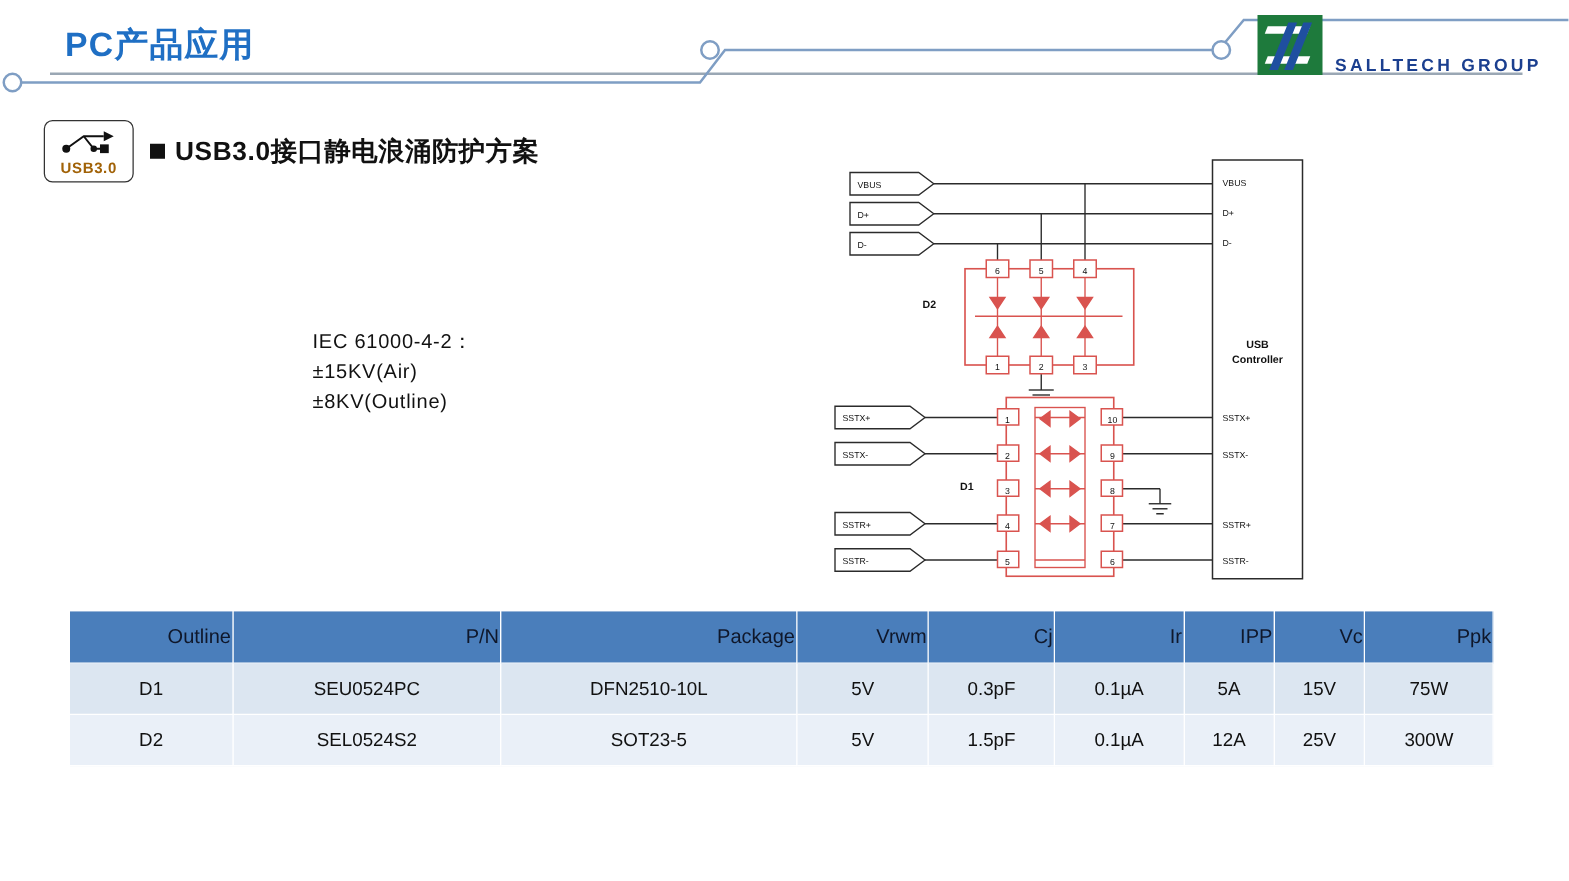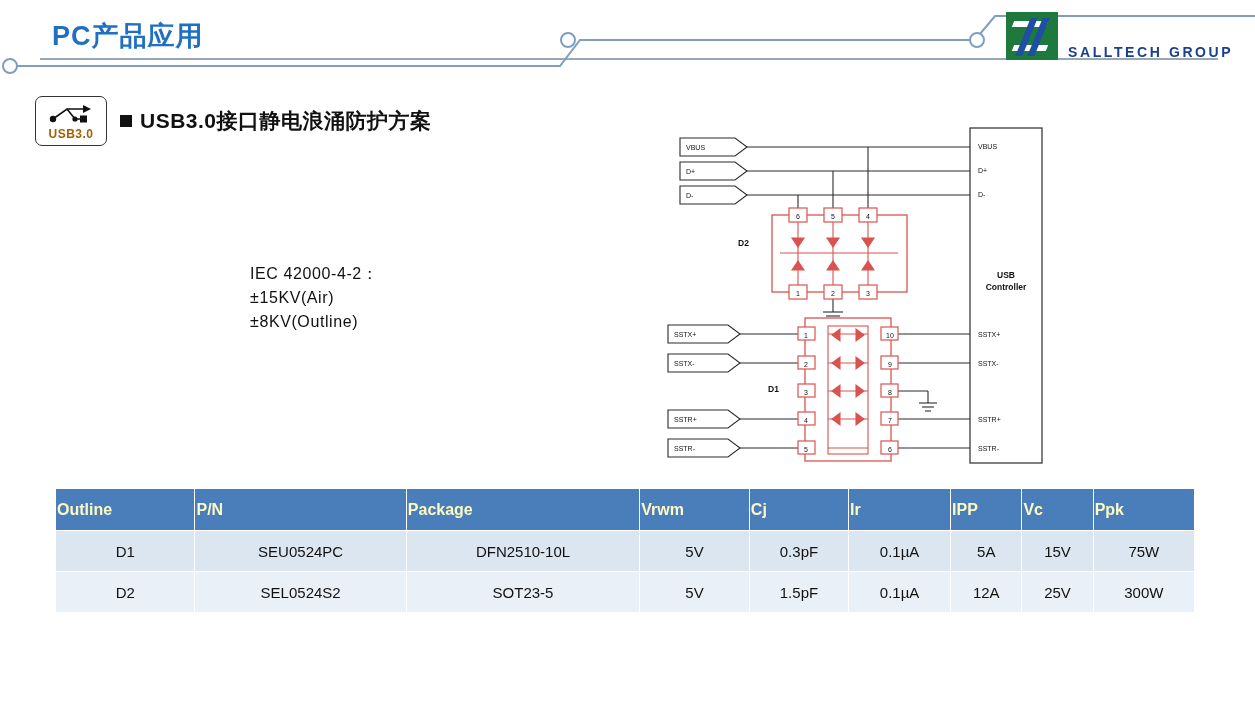--- a/index.html
+++ b/index.html
@@ -46,22 +46,22 @@
 
   
   .spec{position:absolute;left:250px;top:262px;font-size:16px;color:#111;line-height:24px;letter-spacing:.6px;}
 
   
   .schematic{position:absolute;left:660px;top:120px;width:420px;height:350px;}
 
   
   .tbl{position:absolute;left:55px;top:488px;width:1140px;border-collapse:collapse;}
   .tbl th{
-    background:#4a7ebb;color:#fef9c3;font-size:16px;font-weight:bold;
-    height:39px;border:1px solid #ffffff;text-align:left;
+    background:#4a7ebb;color:#0f172a;font-size:16px;font-weight:normal;
+    height:39px;border:1px solid #ffffff;text-align:right;
   }
   .tbl td{
     font-size:15px;color:#111;height:38px;text-align:center;
     border:1px solid #ffffff;
   }
   .tbl tr.r0 td{background:#dce6f1;}
   .tbl tr.r1 td{background:#eaf0f8;}
 </style>
 </head>
 <body>
@@ -96,21 +96,21 @@
     <polygon points="34,3 42,7 34,11" fill="#111"></polygon>
     <rect x="31" y="13.5" width="7" height="7" fill="#111"></rect>
     <circle cx="26" cy="17" r="2.6" fill="#111"></circle>
   </svg>
   <div class="usb-label">USB3.0</div>
 </div>
 <div class="sec-bullet"></div>
 <div class="sec-title">USB3.0接口静电浪涌防护方案</div>
 
 <div class="spec">
-  <div>IEC 42000-4-2：</div>
+  <div>IEC 61000-4-2：</div>
   <div>±15KV(Air)</div>
   <div>±8KV(Outline)</div>
 </div>
 
 <div class="schematic">
 <svg width="420" height="350" viewBox="0 0 420 350">
   <g stroke="#2b2b2b" fill="none" stroke-width="1.1">
 
     <path d="M20,18 h55 l12,9 l-12,9 h-55 z"></path>
     <path d="M20,42 h55 l12,9 l-12,9 h-55 z"></path>

